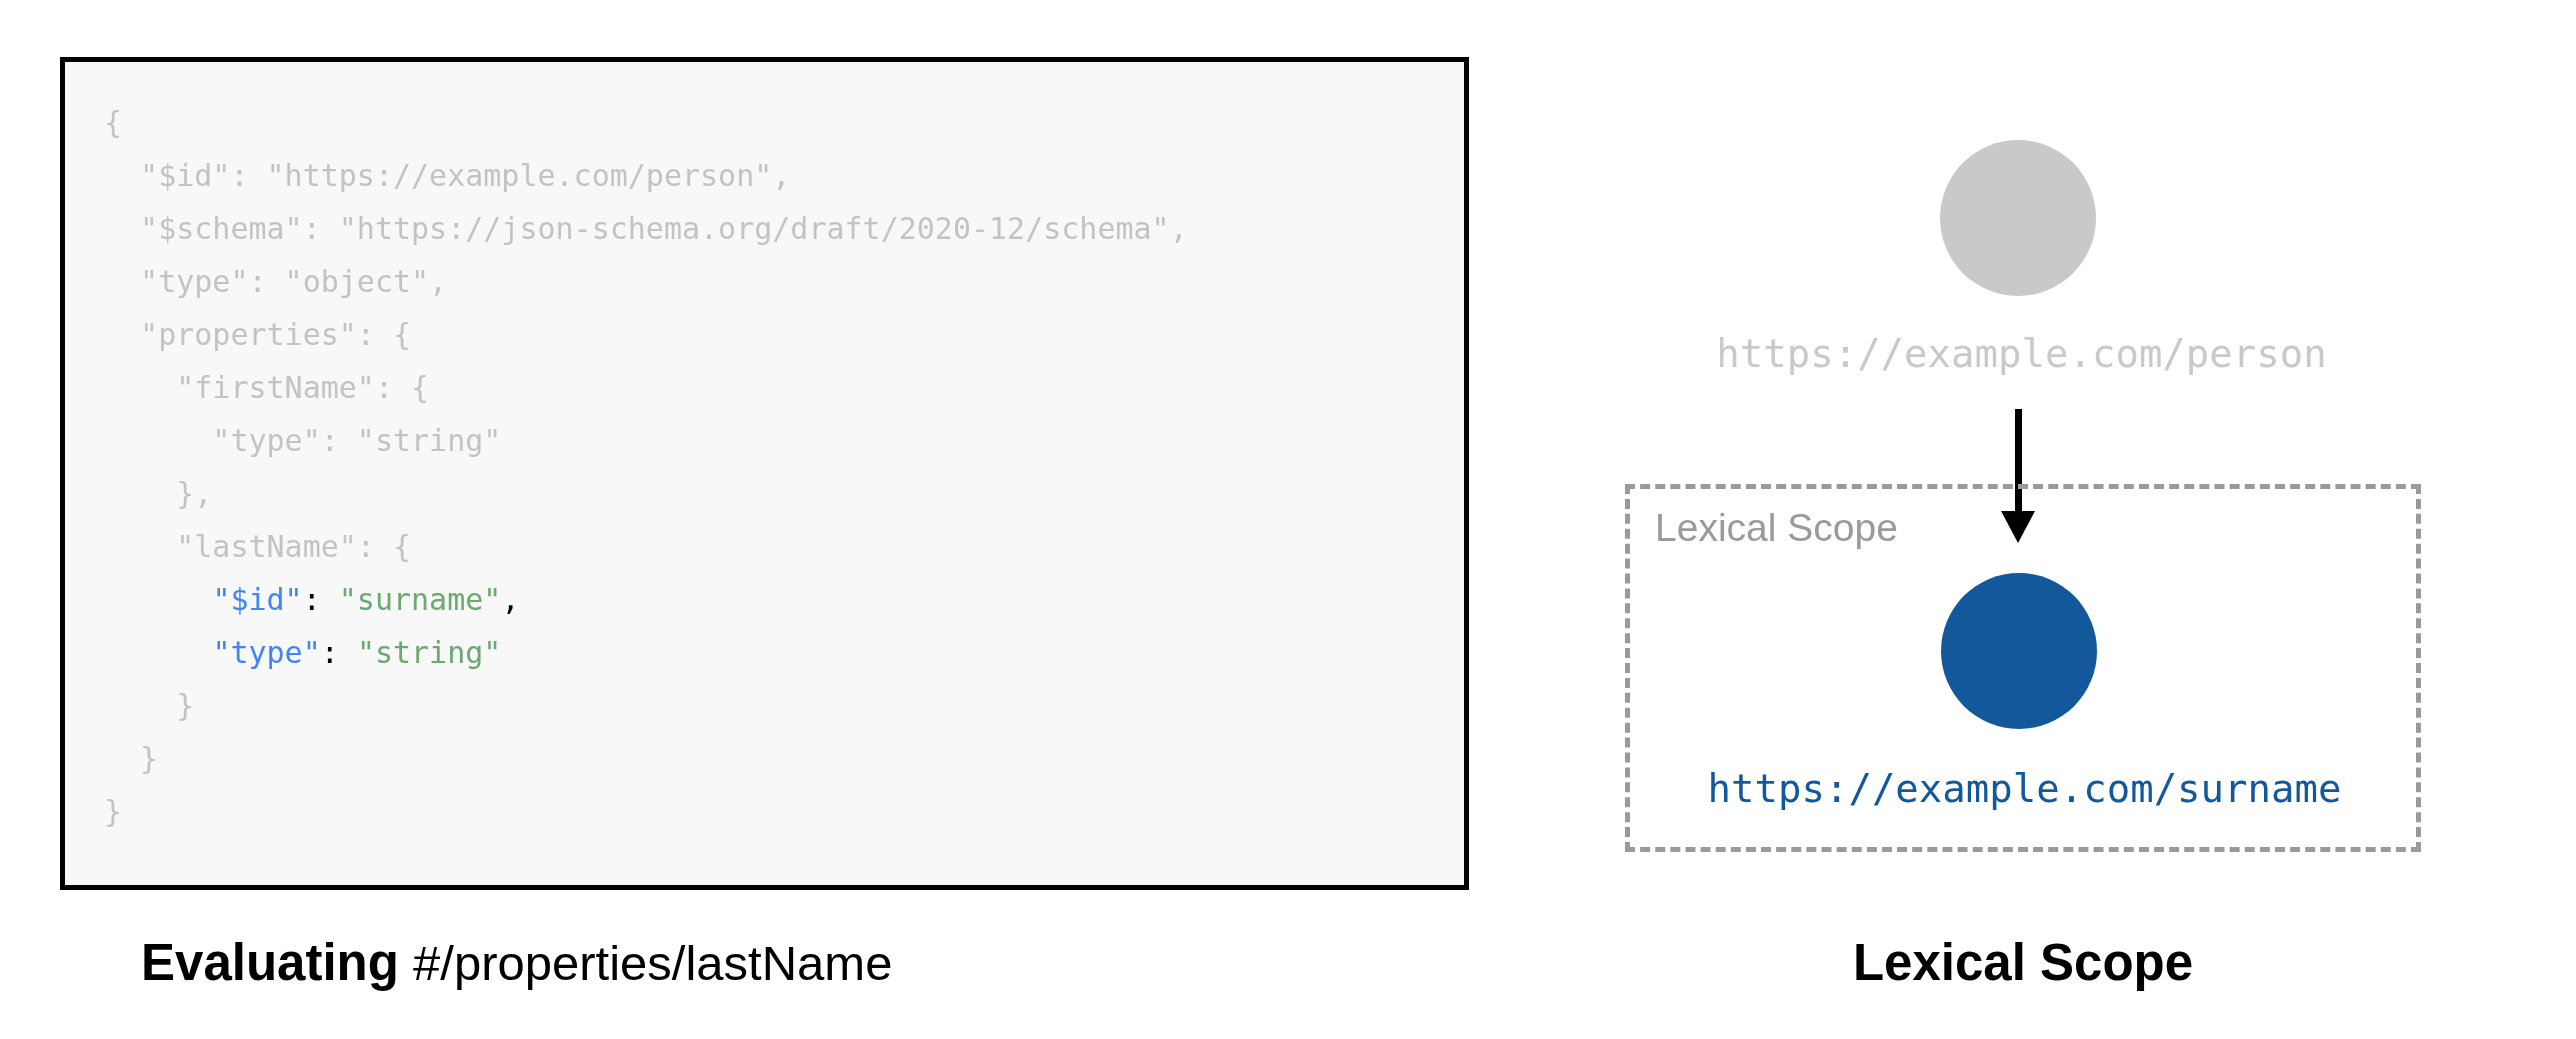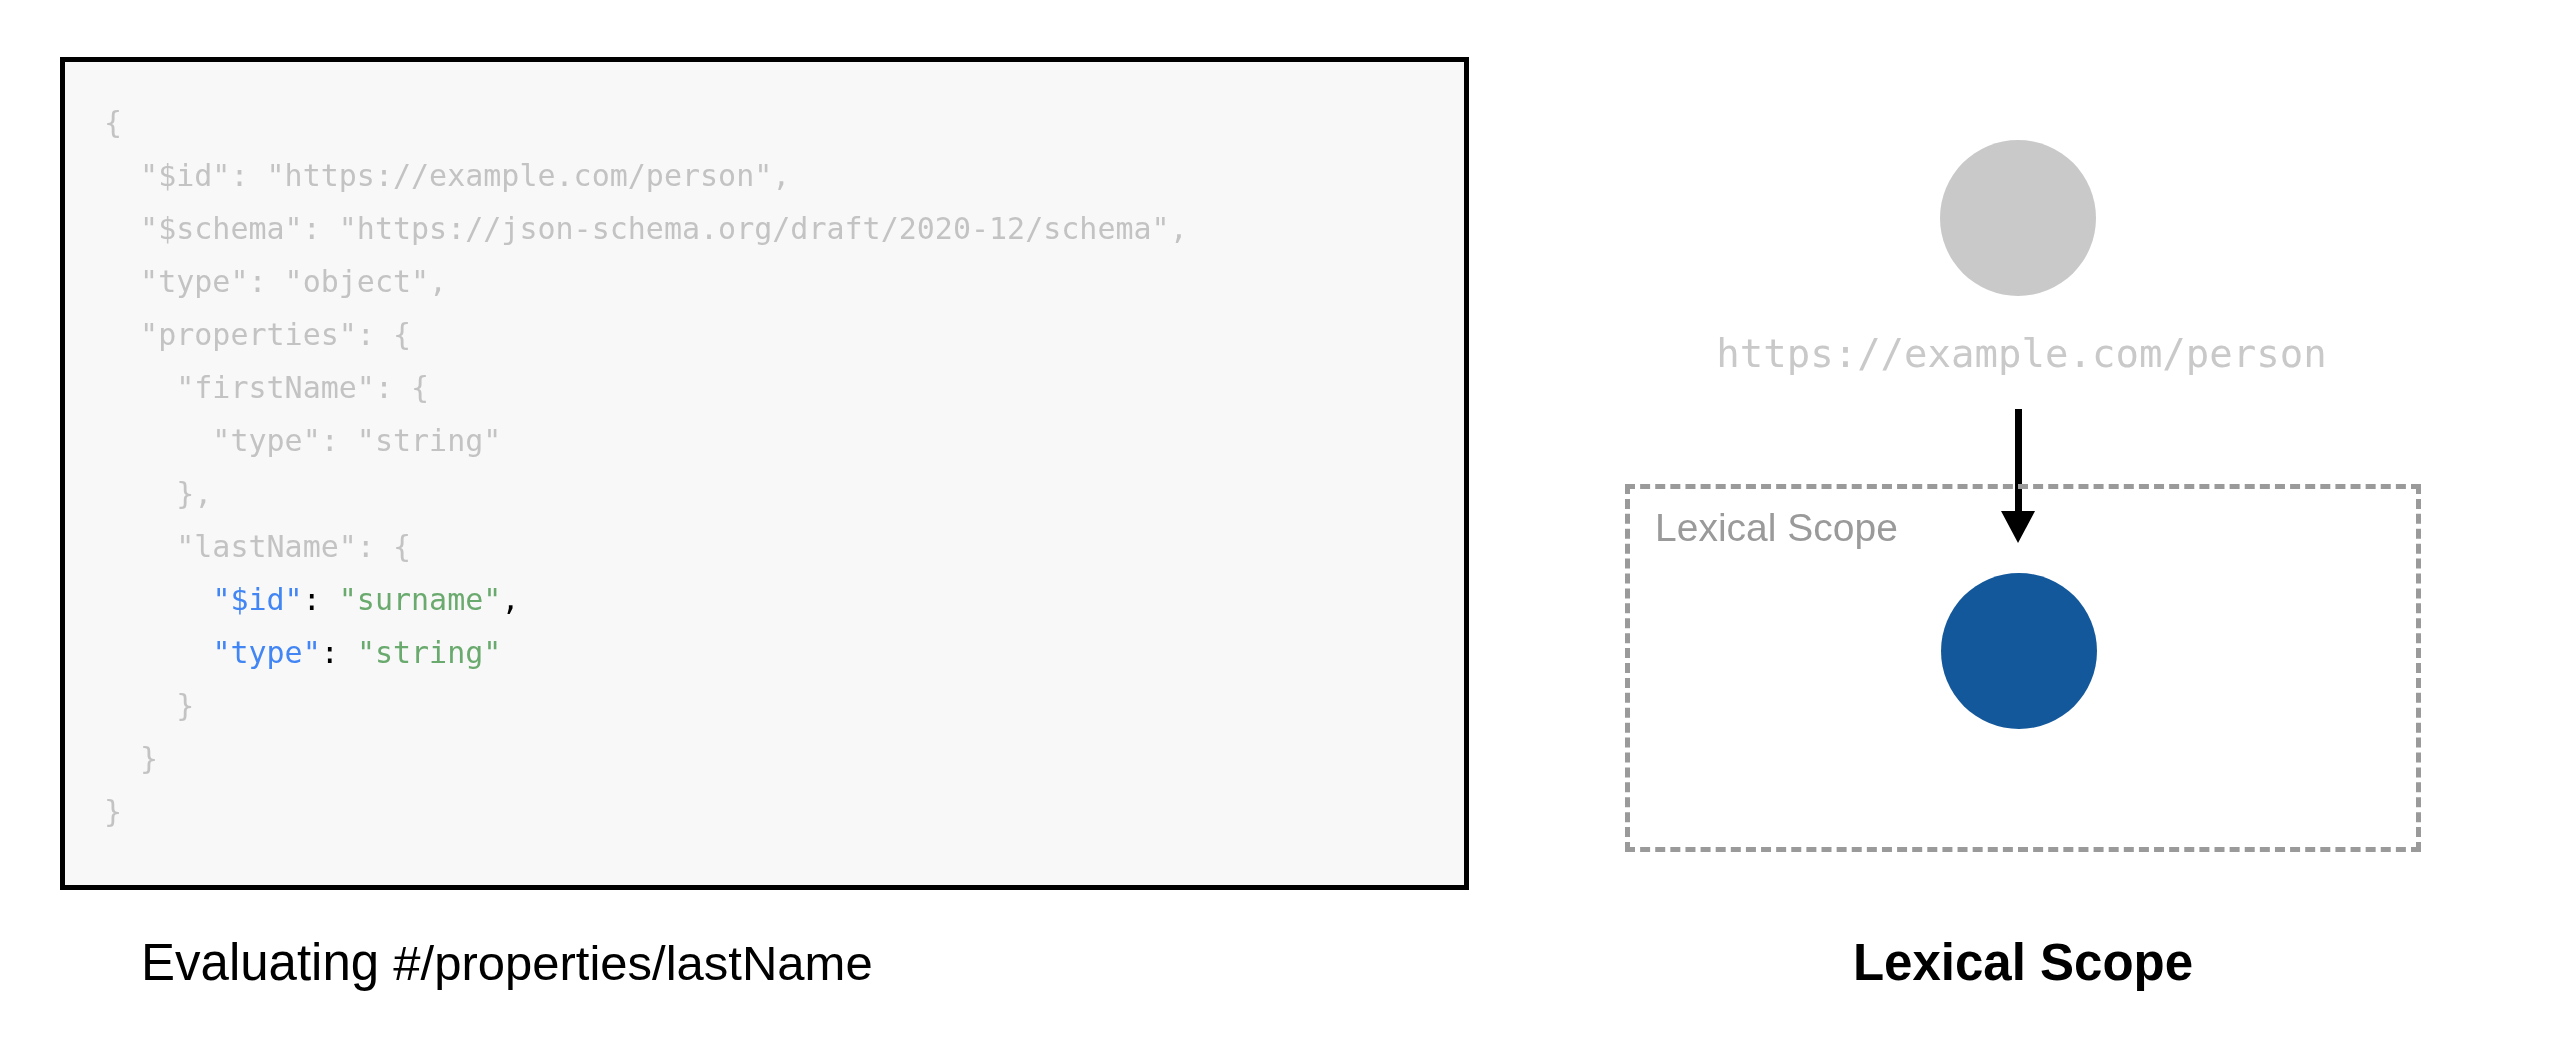--- a/index.html
+++ b/index.html
@@ -47,21 +47,21 @@
   .seg-punct{color:var(--code_punct);}
 
   .left-caption{
     position:absolute;
     left:141px; top:933px;
     white-space:nowrap;
     color:#000;
   }
   .left-caption .cap-bold{
     font-family:"Liberation Sans", sans-serif;
-    font-weight:normal;
+    font-weight:bold;
     font-size:51px;
   }
   .left-caption .cap-mono{
     font-family:Liberation Sans, sans-serif;
     font-size:49px;
   }
 
   
   .node-circle{
     position:absolute;
@@ -155,17 +155,18 @@
   <div class="node-label root-label">https://example.com/person</div>
 
   <div class="arrow-shaft"></div>
   <div class="arrow-head"></div>
 
   <div class="scope-box">
     <div class="scope-label">Lexical Scope</div>
   </div>
 
   <div class="node-circle scoped-circle"></div>
+  <div class="node-label scoped-label">https://example.com/surname</div>
 
   <div class="right-caption">Lexical Scope</div>
 
 </div>
 
 
 </body></html>

